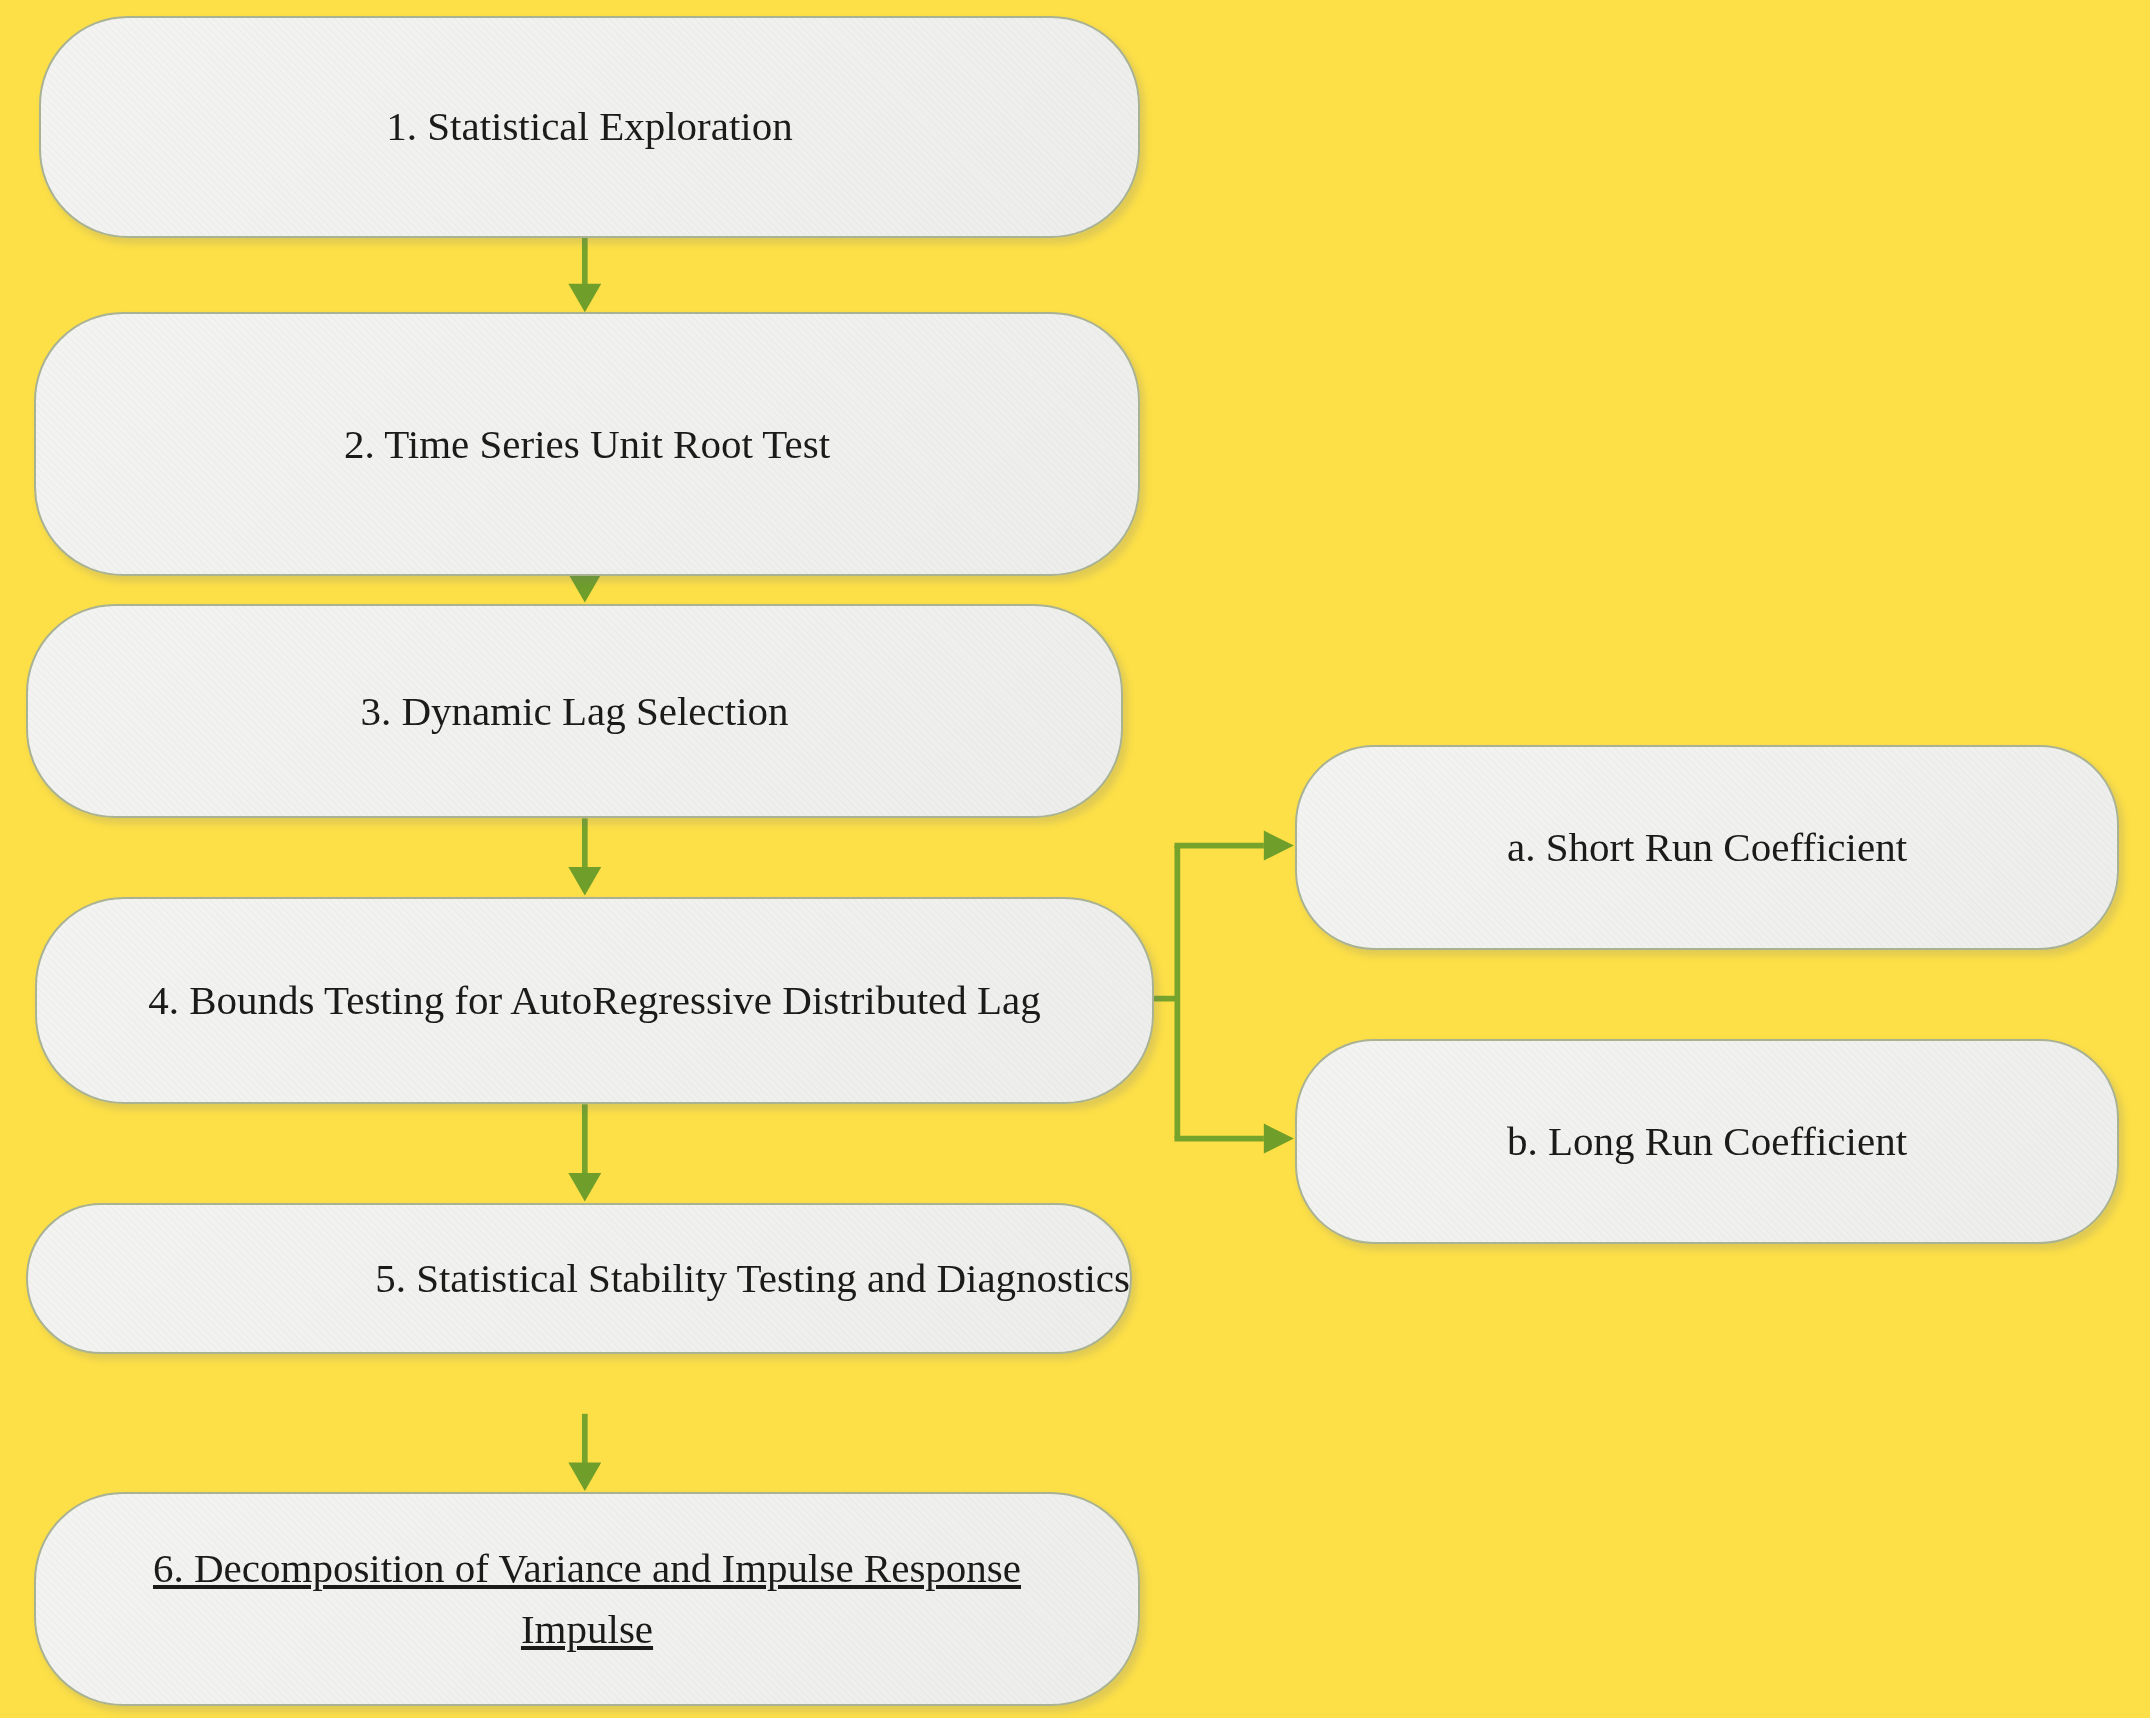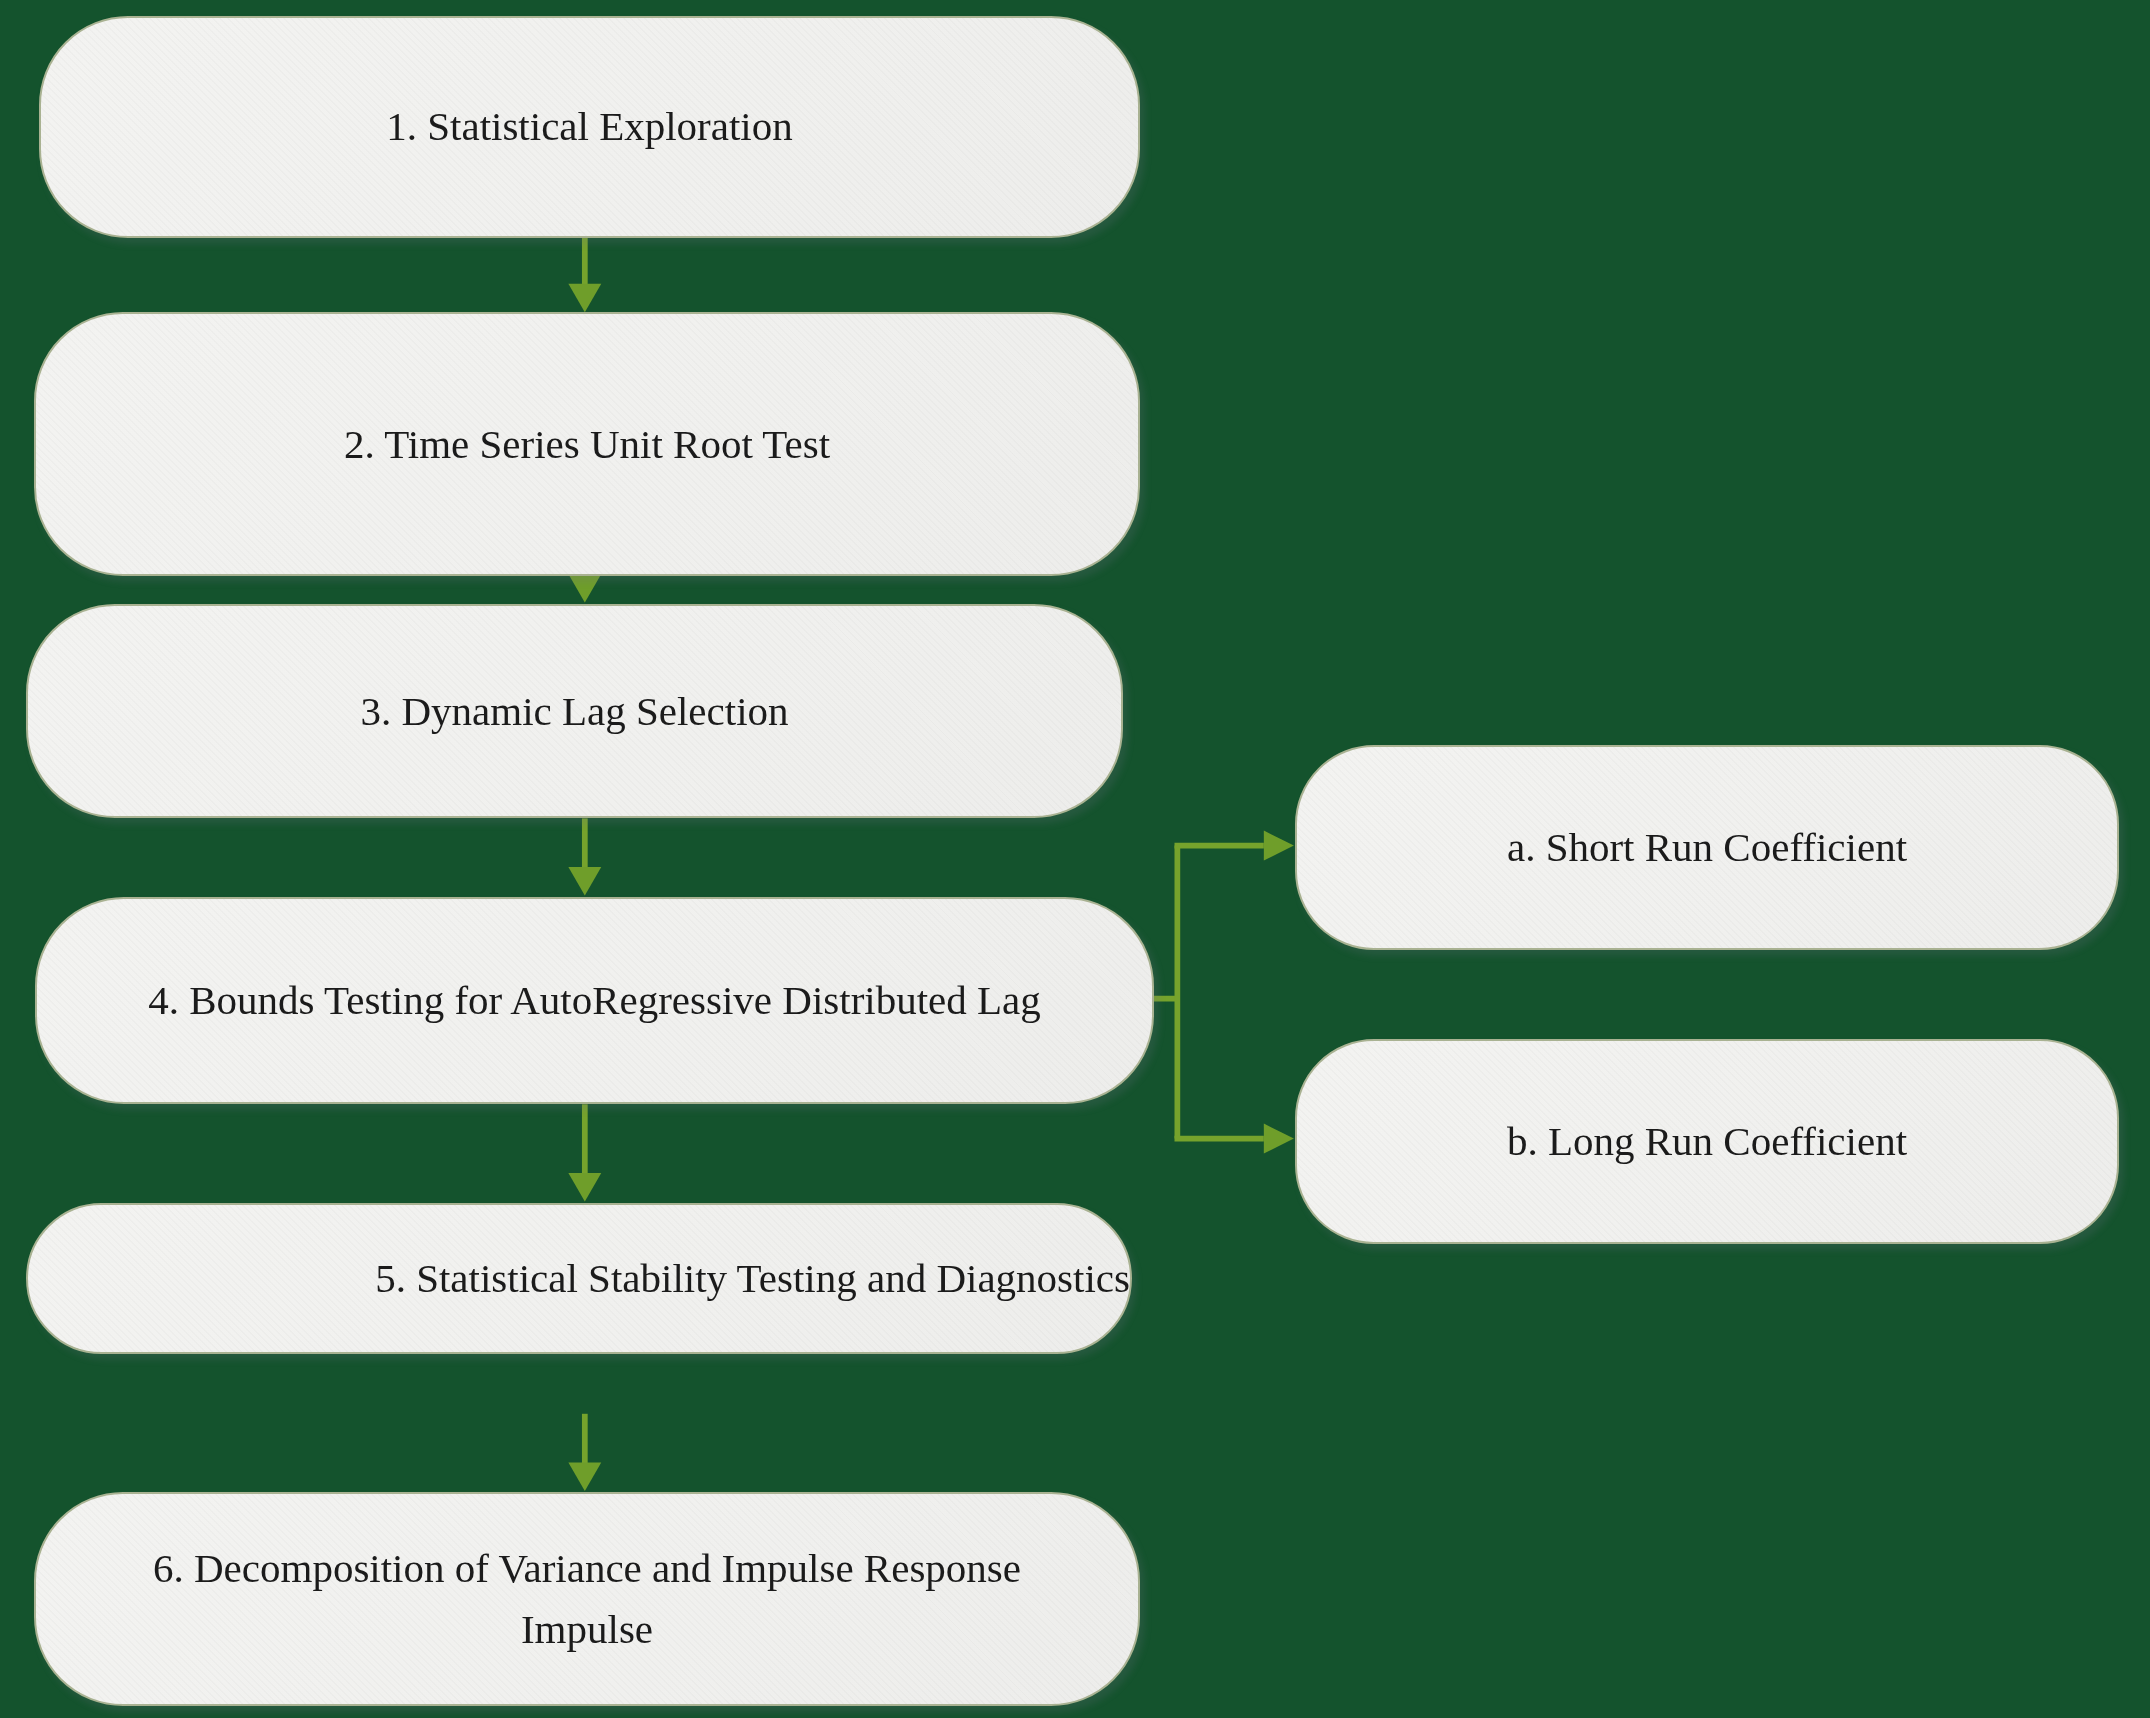--- a/index.html
+++ b/index.html
@@ -1,20 +1,20 @@
 <!DOCTYPE html>
 <html style="font-size:11.4px"><head>
 <meta charset="utf-8">
 <style>
   html, body { margin: 0; padding: 0; background: #ffffff; }
   .canvas {
     position: relative;
     width: 2151px;
     height: 1719px;
-    background: #14532d;
+    background: #fde047;
     font-family: "Liberation Serif", "DejaVu Serif", serif;
     overflow: hidden;
   }
   .connectors {
     position: absolute;
     left: 0; top: 0;
     width: 2151px; height: 1719px;
     z-index: 1;
   }
   .node {
@@ -94,21 +94,21 @@
   </div>
 
   <div class="node" style="left:35px; top:897px; width:1119px; height:207px;gap:42px;">
     <span class="line">4. Bounds Testing for AutoRegressive Distributed Lag</span>
   </div>
 
   <div class="node" style="left:26px; top:1203px; width:1106px; height:151px;align-items:flex-end;">
     <span class="line">5. Statistical Stability Testing and Diagnostics</span>
   </div>
 
-  <div class="node" style="left:34px; top:1492px; width:1106px; height:214px;">
+  <div class="node" style="left:34px; top:1492px; width:1106px; height:214px;text-decoration:underline;">
     <span class="line">6. Decomposition of Variance and Impulse Response</span>
     <span class="line">Impulse</span>
   </div>
 
   <div class="node node-right" style="left:1295px; top:745px; width:824px; height:205px;text-align:center;">
     <span class="line">a. Short Run Coefficient</span>
   </div>
 
   <div class="node node-right" style="left:1295px; top:1039px; width:824px; height:205px;align-items:center;">
     <span class="line">b. Long Run Coefficient</span>

